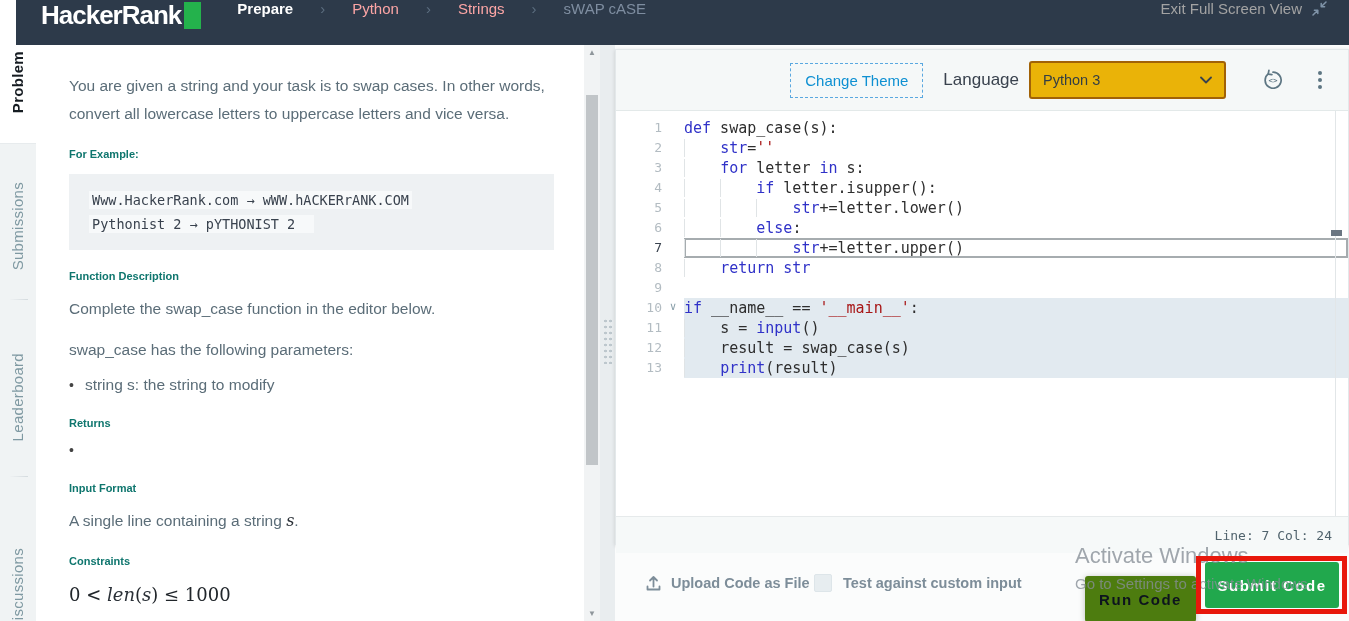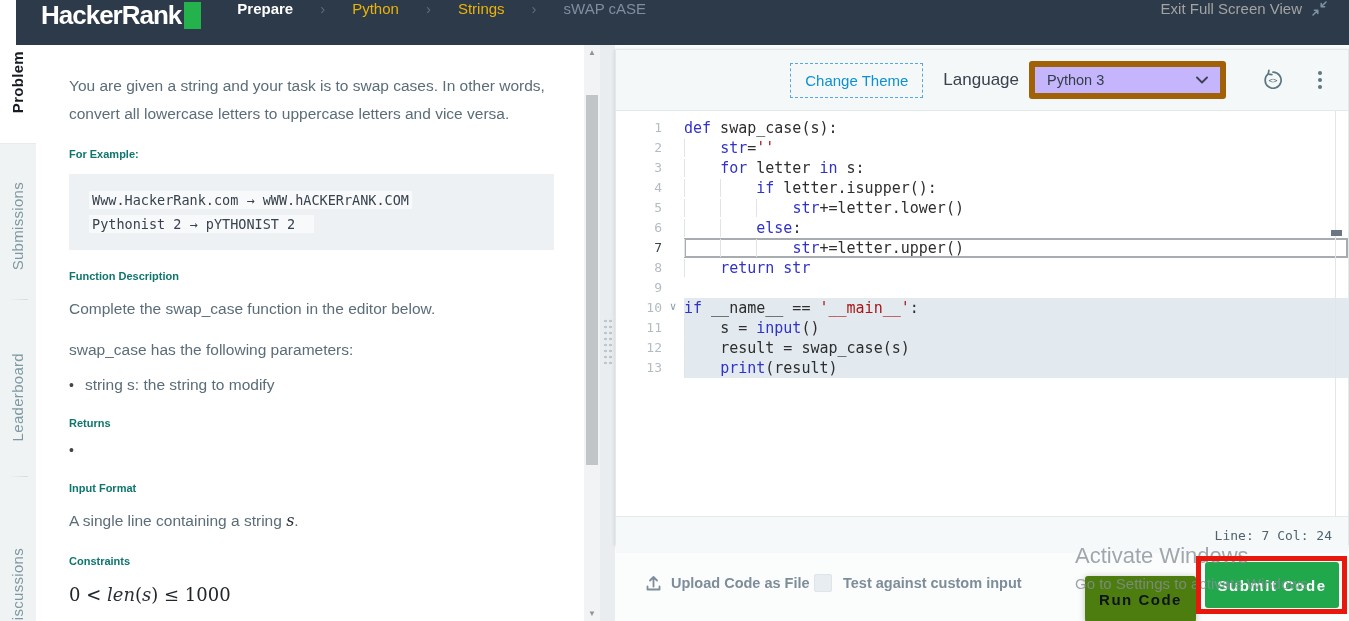--- a/index.html
+++ b/index.html
@@ -4,21 +4,21 @@
 <style>
   html,body{margin:0;padding:0;}
   body{width:1349px;height:621px;overflow:hidden;background:#fff;font-family:"Liberation Sans",sans-serif;}
   .screen{position:relative;width:1349px;height:621px;overflow:hidden;background:#fff;}
 
   
   .topbar{position:absolute;top:0;left:0;right:0;height:45px;background:#2d3a4a;display:flex;align-items:flex-start;padding:0 22px 0 25px;box-sizing:border-box;z-index:10;margin-left:16px;}
   .logo{display:flex;align-items:center;color:#fff;font-size:26px;font-weight:800;letter-spacing:-1px;cursor:pointer;}
   .logo-block{width:17px;height:27px;background:var(--brand-green,#24b24c);margin-left:3px;display:inline-block;}
   .breadcrumb{margin-left:36px;display:flex;align-items:center;font-size:15px;gap:16px;}
-  .crumb{color:#eab308;cursor:pointer;}
+  .crumb{color:#fca5a5;cursor:pointer;}
   .crumb.first{font-weight:700;color:#fff;}
   .crumb.last{color:#7e8da0;cursor:default;}
   .crumb-sep{color:#5c6e80;margin:0 11px;}
   .exit-fs{margin-left:auto;display:flex;align-items:center;color:#a3a3a3;font-size:15px;cursor:pointer;}
   .exit-fs svg{margin-left:10px;}
 
   
   .left-panel{position:absolute;left:0;top:45px;width:600px;height:576px;background:#fff;}
   .tab-rail{position:absolute;left:0;top:0;width:36px;height:100%;background:#fff;}
   .vtext{writing-mode:vertical-rl;transform:rotate(180deg);letter-spacing:.3px;}
@@ -47,21 +47,21 @@
   
   .divider{position:absolute;left:600px;top:45px;width:15px;height:576px;background:#e9edef;cursor:col-resize;}
   .dots{position:absolute;left:3px;top:273px;width:10px;height:46px;background-image:radial-gradient(#bdc7cd 1.1px,transparent 1.3px);background-size:5px 6px;}
 
   
   .right{position:absolute;left:615px;top:45px;right:0;bottom:0;background:#fbfcfc;}
   .card{position:absolute;left:0;top:4px;right:0;height:496px;background:#fff;border:1px solid #e3e8ea;box-sizing:border-box;box-shadow:0 1px 4px rgba(0,0,0,.14);}
   .toolbar{height:60px;display:flex;align-items:center;justify-content:flex-end;background:#f5f8f8;border-bottom:1px solid #e3e9e9;padding-right:24px;}
   .change-theme{font-family:inherit;font-size:15px;color:var(--link-blue,#0e90d2);background:transparent;border:1px dashed #5aa8e0;padding:8px 14px;margin-right:20px;cursor:pointer;}
   .lang-label{font-size:17px;color:#39424e;margin-right:10px;}
-  .select{width:197px;height:38px;background:#c4b5fd;border:6px solid #a16207;border-radius:3px;display:flex;align-items:center;padding:0 12px;box-sizing:border-box;font-size:14.5px;color:#333e45;cursor:pointer;}
+  .select{width:197px;height:38px;background:#eab308;border:2px solid #a16207;border-radius:3px;display:flex;align-items:center;padding:0 12px;box-sizing:border-box;font-size:14.5px;color:#333e45;cursor:pointer;}
   .select svg{margin-left:auto;}
   .icon-reset{margin-left:36px;cursor:pointer;display:flex;}
   .kebab{margin-left:32px;display:flex;flex-direction:column;gap:3px;cursor:pointer;padding:2px;}
   .kebab i{width:4px;height:4px;border-radius:50%;background:#5d7683;}
 
   
   .code-area{position:relative;height:398px;overflow:hidden;padding-top:7px;box-sizing:content-box;}
   .line-row{display:flex;height:20px;font-family:"DejaVu Sans Mono",monospace;font-size:15px;}
   .ln{width:46px;flex:none;text-align:right;color:#b3bcc2;font-size:13px;line-height:20px;}
   .ln.act{color:#39424e;}

